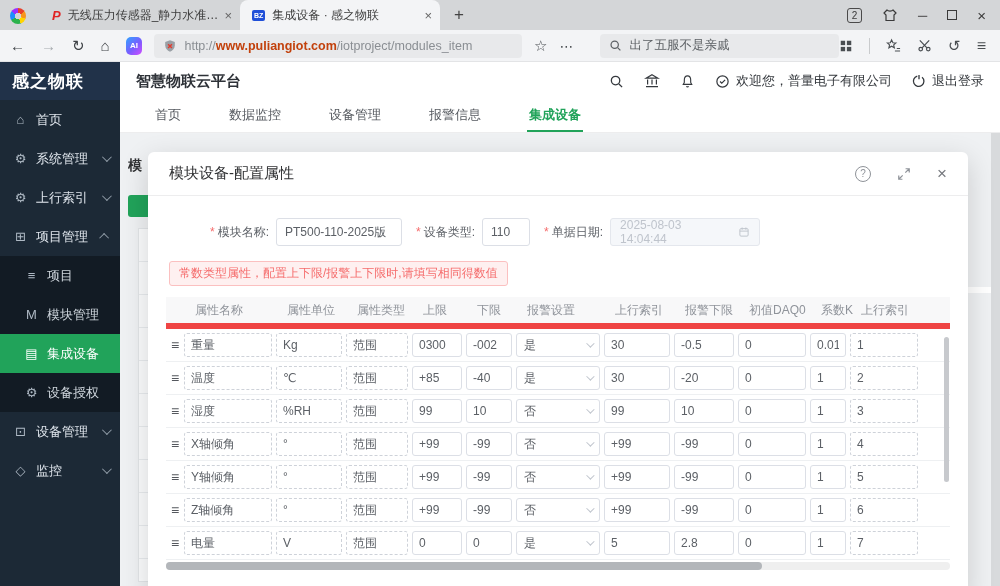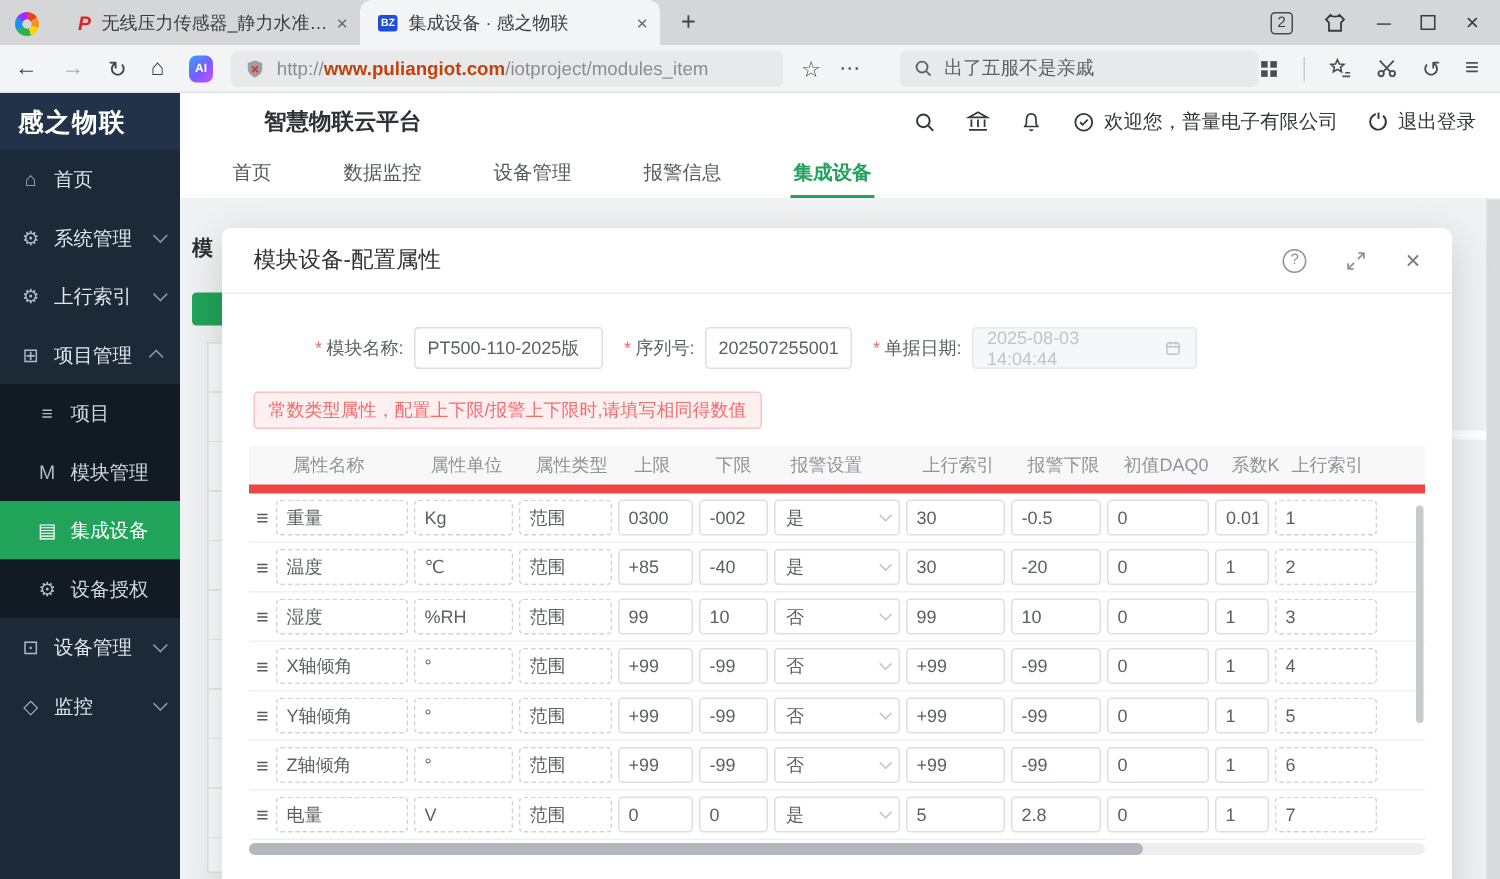--- a/index.html
+++ b/index.html
@@ -57,21 +57,21 @@
   .sitem.sub { background:#121b24; padding-left:24px; color:#cfd6dd; }
   .sitem.active { background:#21a35a; color:#fff; }
   .sitem.active .ic { color:#fff; }
   .chev { margin-left:auto; margin-right:11px; width:7px; height:7px; border-right:1.4px solid #8d99a5;
     border-bottom:1.4px solid #8d99a5; }
   .chev.down { transform:rotate(45deg) translateY(-2px); }
   .chev.up { transform:rotate(-135deg) translateY(-2px); }
 
   .appheader { position:absolute; left:120px; top:62px; right:0; height:38px; background:#fff;
     display:flex; align-items:center; padding:0 16px; z-index:1; }
-  .apptitle { font-size:15px; font-weight:600; color:#2e3238;margin-left:40px; }
+  .apptitle { font-size:15px; font-weight:600; color:#2e3238; }
   .hdright { margin-left:auto; display:flex; align-items:center; gap:20px; color:#34383d; font-size:13px; }
   .hdgroup { display:flex; align-items:center; gap:6px; }
 
   .navrow { position:absolute; left:120px; top:100px; right:0; height:33px; background:#fff;
     border-bottom:1px solid #ededee; display:flex; align-items:stretch; gap:44px; padding-left:33px;
     font-size:13px; color:#55595f; z-index:1; }
   .navtab { display:flex; align-items:center; border-bottom:2px solid transparent; padding:0 2px; cursor:pointer; }
   .navtab.active { color:#21a35a; border-bottom-color:#21a35a; font-weight:600; }
 
   .pagebg { position:absolute; left:120px; top:133px; right:0; bottom:0; background:#eff1f3; z-index:0; }
@@ -329,22 +329,22 @@
     </span>
     <span class="mico xclose">×</span>
   </div>
 
   <div class="mform">
     <div class="fgroup">
       <span><span class="star">*</span><span>模块名称:</span></span>
       <input class="finput" style="width: 126px;" value="PT500-110-2025版">
     </div>
     <div class="fgroup">
-      <span><span class="star">*</span><span>序列号:</span></span>
-      <input class="finput" style="width: 98px;" value="202507255001">
+      <span><span class="star">*</span><span>设备类型:</span></span>
+      <input class="finput" style="width: 48px;" value="110">
     </div>
     <div class="fgroup">
       <span><span class="star">*</span><span>单据日期:</span></span>
       <div class="dateinput">
         <span class="dtxt">2025-08-03 14:04:44</span>
         <span>
           <svg width="12" height="12" viewBox="0 0 16 16" fill="none" stroke="#bfc4cc" stroke-width="1.3">
             <rect x="2.5" y="3.5" width="11" height="10" rx="1.5"></rect>
               <path d="M5.5 2 V5 M10.5 2 V5 M2.5 6.8 H13.5"></path>
             </svg>

